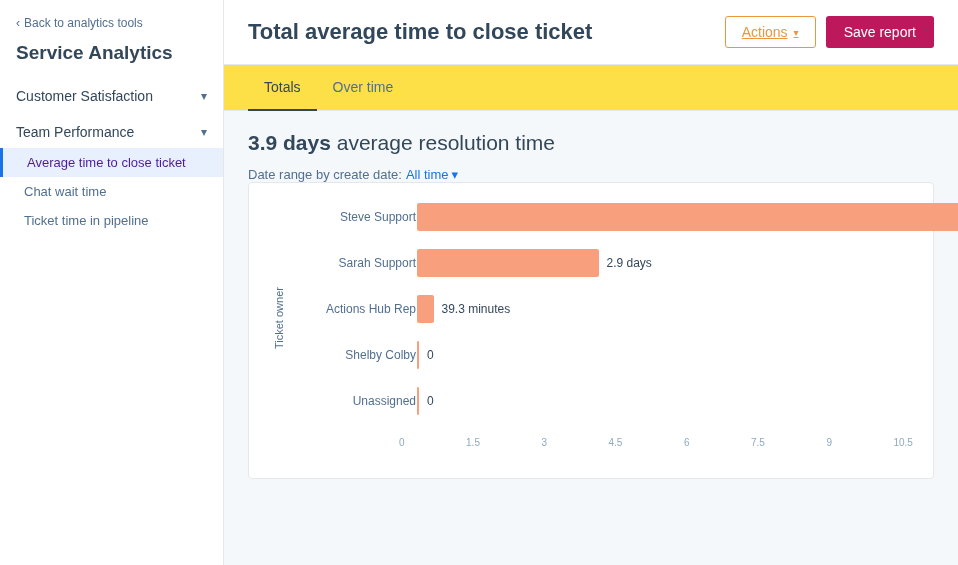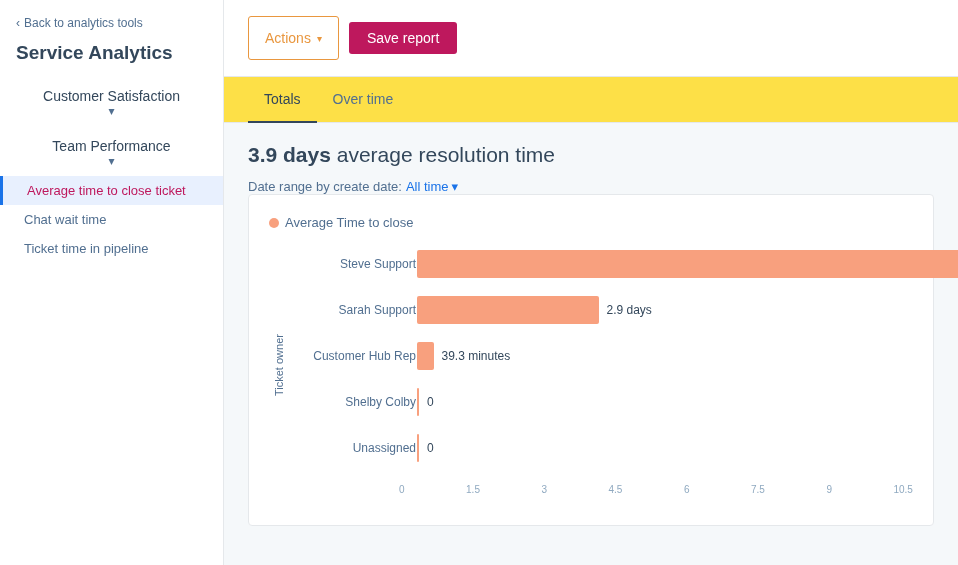--- a/index.html
+++ b/index.html
@@ -6,33 +6,33 @@
     body { font-family: -apple-system, BlinkMacSystemFont, 'Segoe UI', Helvetica, Arial, sans-serif; font-size: 14px; color: #33475b; background: #f5f8fa; }
 
     .app-layout { display: flex; height: 565px; overflow: hidden; }
 
     
     .sidebar { width: 224px; min-width: 224px; background: #fff; border-right: 1px solid #e5e8eb; display: flex; flex-direction: column; padding: 16px 0; overflow-y: auto; }
     .back-link { display: flex; align-items: center; gap: 4px; color: #516f90; font-size: 12px; padding: 0 16px 12px 16px; cursor: pointer; text-decoration: none; }
     .back-arrow { font-size: 12px; }
     .sidebar-title { font-size: 19px; font-weight: 700; color: #33475b; padding: 0 16px 16px 16px; }
     .sidebar-section { margin-bottom: 4px; }
-    .sidebar-section-header { display: flex; align-items: center; justify-content: space-between; padding: 8px 16px; cursor: pointer; font-size: 14px; color: #33475b; font-weight: 400; flex-direction: column; }
+    .sidebar-section-header { display: flex; align-items: center; justify-content: space-between; padding: 8px 16px; cursor: pointer; font-size: 14px; color: #33475b; font-weight: 400; }
     .chevron-icon { font-size: 12px; color: #516f90; }
     .sidebar-items { padding: 0; }
     .sidebar-item { padding: 7px 16px 7px 24px; cursor: pointer; font-size: 13px; color: #516f90; white-space: nowrap; overflow: hidden; text-overflow: ellipsis; }
-    .sidebar-item.active { background: #e8f0fe; color: #be185d; font-weight: 500; border-left: 3px solid #1a73e8; }
+    .sidebar-item.active { background: #e8f0fe; color: #4c1d95; font-weight: 500; border-left: 3px solid #1a73e8; }
 
     
     .main-content { flex: 1; display: flex; flex-direction: column; overflow: hidden; background: #f5f8fa; }
 
     .main-header { background: #fff; border-bottom: 1px solid #e5e8eb; padding: 16px 24px; display: flex; align-items: center; justify-content: space-between; }
     .page-title { font-size: 22px; font-weight: 700; color: #33475b; }
     .header-actions { display: flex; gap: 10px; align-items: center; }
-    .btn-actions { border: 1px solid #e9973f; color: #e9973f; background: #fff; padding: 13px 16px; border-radius: 3px; cursor: pointer; font-size: 14px; display: flex; align-items: center; gap: 6px; }
+    .btn-actions { border: 1px solid #e9973f; color: #e9973f; background: #fff; padding: 7px 16px; border-radius: 3px; cursor: pointer; font-size: 14px; display: flex; align-items: center; gap: 6px; text-decoration: underline; }
     .btn-save { background: #be185d; color: #fff; border: none; padding: 8px 18px; border-radius: 3px; cursor: pointer; font-size: 14px; font-weight: 500; }
     .dropdown-arrow { font-size: 10px; }
 
     
     .tabs-bar { background: #fde047; padding: 0 24px; display: flex; border-bottom: 1px solid #e5e8eb; }
     .tab { padding: 14px 16px; cursor: pointer; font-size: 14px; color: #516f90; border-bottom: 2px solid transparent; margin-bottom: -1px; }
     .tab.active { color: #33475b; border-bottom-color: #33475b; font-weight: 500; }
 
     
     .content-area { flex: 1; padding: 20px 24px; overflow-y: auto; }
@@ -85,20 +85,21 @@
       <div class="sidebar-items">
         <div class="sidebar-item active">Average time to close ticket</div>
         <div class="sidebar-item">Chat wait time</div>
         <div class="sidebar-item">Ticket time in pipeline</div>
       </div>
     </div>
   </aside>
 
   <div class="main-content">
     <div class="main-header">
+      <h1 class="page-title">Total average time to close ticket</h1>
       <div class="header-actions">
         <button class="btn-actions">
           <span>Actions</span>
           <span class="dropdown-arrow">▾</span>
         </button>
         <button class="btn-save">Save report</button>
       </div>
     </div>
 
     <div class="tabs-bar">
@@ -113,45 +114,41 @@
       </div>
       <div class="date-range">
         <span>Date range by create date:</span>
         <span class="date-range-link">
           <span>All time</span>
           <span>▾</span>
         </span>
       </div>
 
       <div class="chart-container">
-        <div class="chart-legend">
-          <div class="legend-dot"></div>
-          <span>Average Time to close</span>
-        </div>
 
         <div class="chart-body">
           <div class="y-axis-label">Ticket owner</div>
 
           <div class="bars-area" id="bars-area">
 
           <div class="bar-row">
                 <div class="bar-label">Steve Support</div>
                 <div class="bar-wrapper">
                   <div class="bar" style="width: 550px; background: rgb(248, 160, 126);"></div>
                 </div>
               </div>
               <div class="bar-row">
                 <div class="bar-label">Sarah Support</div>
                 <div class="bar-wrapper">
                   <div class="bar" style="width: 181.5px; background: rgb(248, 160, 126);"></div>
                   <div class="bar-value">2.9 days</div>
                 </div>
               </div>
               <div class="bar-row">
-                <div class="bar-label">Customer Hub Rep</div>
+                <div class="bar-label">Actions Hub Rep</div>
                 <div class="bar-wrapper">
                   <div class="bar" style="width: 16.5px; background: rgb(248, 160, 126);"></div>
                   <div class="bar-value">39.3 minutes</div>
                 </div>
               </div>
               <div class="bar-row">
                 <div class="bar-label">Shelby Colby</div>
                 <div class="bar-wrapper">
                   <div class="bar" style="width: 0px; background: rgb(248, 160, 126);"></div>
                   <div class="bar-value">0</div>

